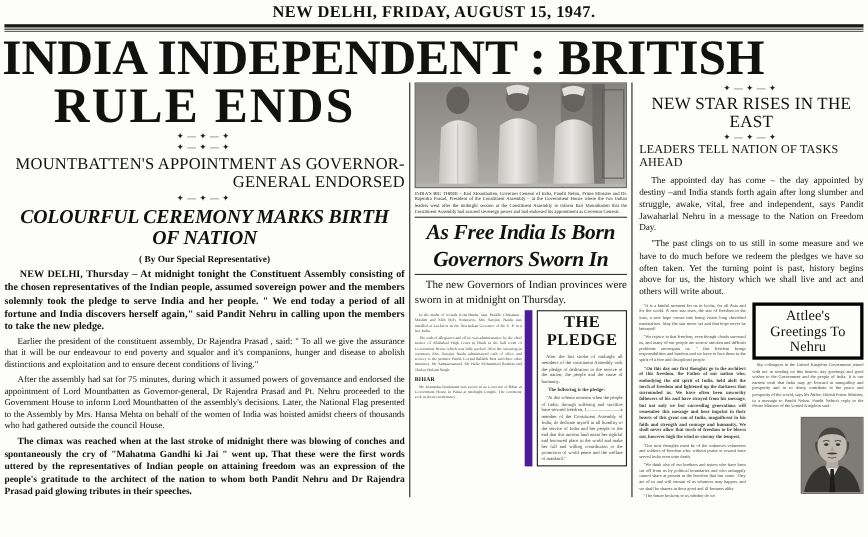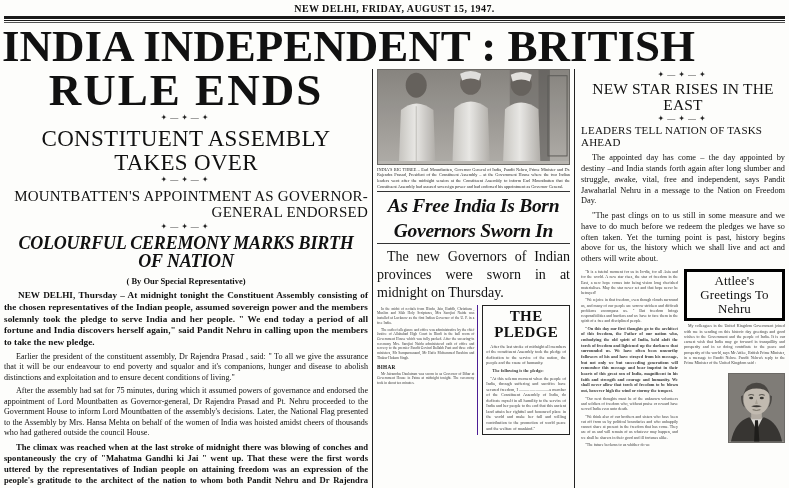--- a/index.html
+++ b/index.html
@@ -16,21 +16,21 @@
     width:789px; height:488px;
     background:#fdfdfb;
     padding:0 4px;
   }
 
   
   .dateline{
     text-align:center;
     font-family:"Liberation Serif", serif;
     font-weight:bold;
-    font-size:10px;
+    font-size:15px;
     letter-spacing:.4px;
     padding:3px 0 2px;
   }
   .rule-thick{ border-top:3px solid #1a1a1a; border-bottom:1px solid #1a1a1a; height:5px; margin:0 0 1px; }
   .rule-thin{ border-top:1px solid #555; height:1px; margin-bottom:2px; }
   .col-left{ width:368px; padding-right:4px; }
   .col-mid{ width:203px; padding:0 4px; border-left:1px solid #222; border-right:1px solid #222;}
   .col-right{ width:210px; padding-left:5px; }
 
   
@@ -99,27 +99,27 @@
 
   
   .hl-mid{
     font-family:"Liberation Serif", serif;
     font-weight:bold; font-style:italic;
     font-size:19.5px; line-height:1.04;
     text-align:center; letter-spacing:-0.3px;
     margin-top:4px;
   }
   .mid-lead{
-    font-size:14px; line-height:1.28; text-align:justify;
+    font-size:10px; line-height:1.28; text-align:justify;
     text-indent:10px; margin-top:4px;
   }
 
   .two-sub{ display:flex; margin-top:3px; }
   .sub-l{ width:52%; padding-right:3px; }
-  .sub-r{ width:48%; padding-left:4px; border-left:1px solid #4c1d95; }
+  .sub-r{ width:48%; padding-left:4px; border-left:7px solid #4c1d95; }
 
   
   .pledge-box{ border:1px solid #222; padding:2px 3px 3px; }
   .pledge-title{
     text-align:center; font-size:15px; font-weight:bold;
     letter-spacing:.4px; line-height:1.1; padding-bottom:1px;
   }
 
   
   .hl-r1{
@@ -160,21 +160,20 @@
     <div style="width:214px;"></div>
   </div>
 
   <div style="display:flex; align-items:flex-start;">
 
     <div style="width:575px; display:flex;">
 
       <div class="col-left">
         <div class="hl-mega l2">RULE   ENDS</div>
         <div class="dingbat"><i>✦—✦—✦</i></div>
-        <div class="hl-a">CONSTITUENT ASSEMBLY TAKES OVER</div>
         <div class="dingbat"><i>✦—✦—✦</i></div>
         <div class="hl-b">MOUNTBATTEN'S APPOINTMENT AS GOVERNOR-GENERAL ENDORSED</div>
         <div class="dingbat"><i>✦—✦—✦</i></div>
         <div class="hl-c">COLOURFUL CEREMONY MARKS BIRTH OF NATION</div>
         <div class="byline">( By Our Special Representative)</div>
         <div class="lead">NEW DELHI, Thursday – At midnight tonight the Constituent Assembly consisting of the chosen representatives of the Indian people, assumed sovereign power and the members solemnly took the pledge to serve India and her people. " We end today a period of all fortune and India discovers herself again," said Pandit Nehru in calling upon the members to take the new pledge.</div>
         <div class="para">Earlier the president of the constituent assembly, Dr Rajendra Prasad , said: " To all we give the assurance that it will be our endeavour to end poverty and squalor and it's companions, hunger and disease to abolish distinctions  and exploitation and to ensure decent conditions of living."</div>
         <div class="para">After the assembly had sat for 75 minutes, during which it assumed powers of governance and endorsed the appointment of Lord Mountbatten as Governor-general, Dr Rajendra Prasad and Pt. Nehru proceeded to the Government House to inform Lord Mountbatten of the assembly's decisions. Later, the National Flag presented to the Assembly by Mrs. Hansa Mehta on behalf of the women of India was hoisted amidst cheers of thousands who had gathered outside the council House.</div>
         <div class="para bold">The climax was reached when at the last stroke of midnight there was blowing of conches and spontaneously the cry of "Mahatma Gandhi ki Jai " went up. That these were the first words uttered by the representatives of Indian people on attaining freedom was an expression of the people's gratitude to the architect of the nation to whom both Pandit Nehru and Dr Rajendra Prasad paid glowing tributes in their speeches.</div>
 

